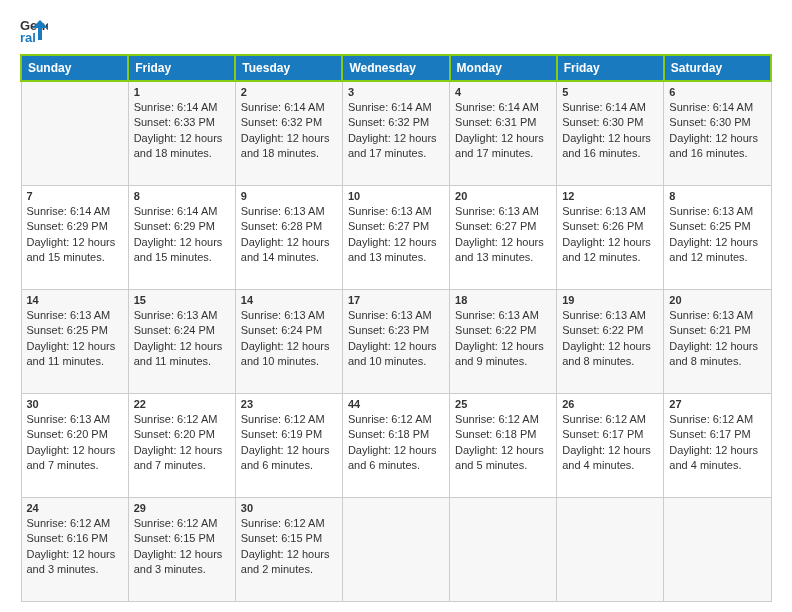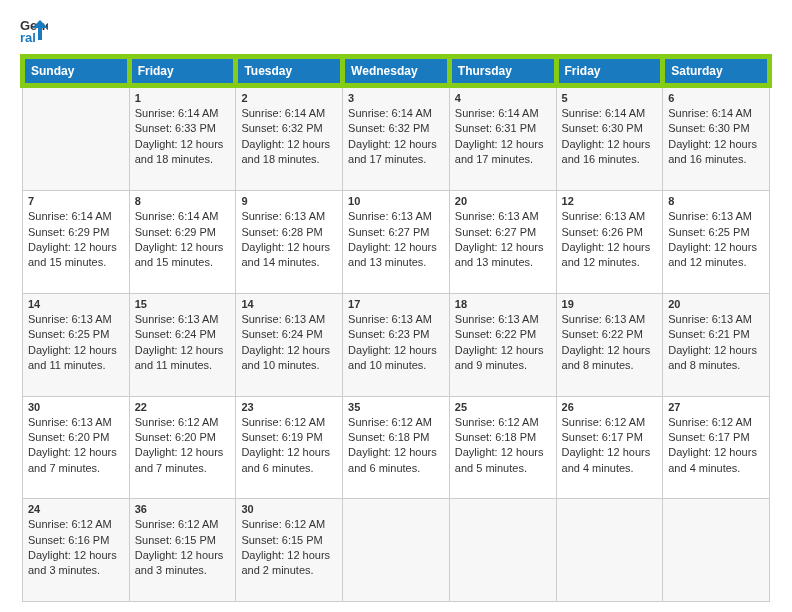--- a/index.html
+++ b/index.html
@@ -50,21 +50,21 @@
       border-collapse: collapse;
       flex: 1;
     }
     .calendar-table thead tr th {
       background-color: #1a7abf;
       color: #fff;
       font-size: 12px;
       font-weight: bold;
       padding: 5px 6px;
       text-align: left;
-      border: 5px solid #84cc16;
+      border: 2px solid #84cc16;
     }
     .calendar-table tbody tr td {
       border: 1px solid #ccc;
       vertical-align: top;
       padding: 4px 5px;
       width: calc(100% / 7);
       font-size: 9.5px;
       color: #333;
       height: 82px;
     }
@@ -112,21 +112,21 @@
   </div>
 
   <table class="calendar-table">
     <thead>
       <tr>
 
       <th>Sunday</th>
           <th>Friday</th>
           <th>Tuesday</th>
           <th>Wednesday</th>
-          <th>Thursday</th>
+          <th>Monday</th>
           <th>Friday</th>
           <th>Saturday</th>
         </tr>
     </thead>
     <tbody id="calendar-body">
     <tr>
           <td class="empty-cell"></td>
           <td>
             <span class="day-number">1</span>
             <div class="cell-info">Sunrise: 6:14 AM<br>Sunset: 6:33 PM<br>Daylight: 12 hours<br>and 18 minutes.</div>
@@ -219,21 +219,21 @@
           </td>
           <td>
             <span class="day-number">22</span>
             <div class="cell-info">Sunrise: 6:12 AM<br>Sunset: 6:20 PM<br>Daylight: 12 hours<br>and 7 minutes.</div>
           </td>
           <td>
             <span class="day-number">23</span>
             <div class="cell-info">Sunrise: 6:12 AM<br>Sunset: 6:19 PM<br>Daylight: 12 hours<br>and 6 minutes.</div>
           </td>
           <td>
-            <span class="day-number">35</span>
+            <span class="day-number">44</span>
             <div class="cell-info">Sunrise: 6:12 AM<br>Sunset: 6:18 PM<br>Daylight: 12 hours<br>and 6 minutes.</div>
           </td>
           <td>
             <span class="day-number">25</span>
             <div class="cell-info">Sunrise: 6:12 AM<br>Sunset: 6:18 PM<br>Daylight: 12 hours<br>and 5 minutes.</div>
           </td>
           <td>
             <span class="day-number">26</span>
             <div class="cell-info">Sunrise: 6:12 AM<br>Sunset: 6:17 PM<br>Daylight: 12 hours<br>and 4 minutes.</div>
           </td>
@@ -241,21 +241,21 @@
             <span class="day-number">27</span>
             <div class="cell-info">Sunrise: 6:12 AM<br>Sunset: 6:17 PM<br>Daylight: 12 hours<br>and 4 minutes.</div>
           </td>
         </tr>
         <tr>
           <td>
             <span class="day-number">24</span>
             <div class="cell-info">Sunrise: 6:12 AM<br>Sunset: 6:16 PM<br>Daylight: 12 hours<br>and 3 minutes.</div>
           </td>
           <td>
-            <span class="day-number">36</span>
+            <span class="day-number">29</span>
             <div class="cell-info">Sunrise: 6:12 AM<br>Sunset: 6:15 PM<br>Daylight: 12 hours<br>and 3 minutes.</div>
           </td>
           <td>
             <span class="day-number">30</span>
             <div class="cell-info">Sunrise: 6:12 AM<br>Sunset: 6:15 PM<br>Daylight: 12 hours<br>and 2 minutes.</div>
           </td>
           <td class="empty-cell"></td>
           <td class="empty-cell"></td>
           <td class="empty-cell"></td>
           <td class="empty-cell"></td>

